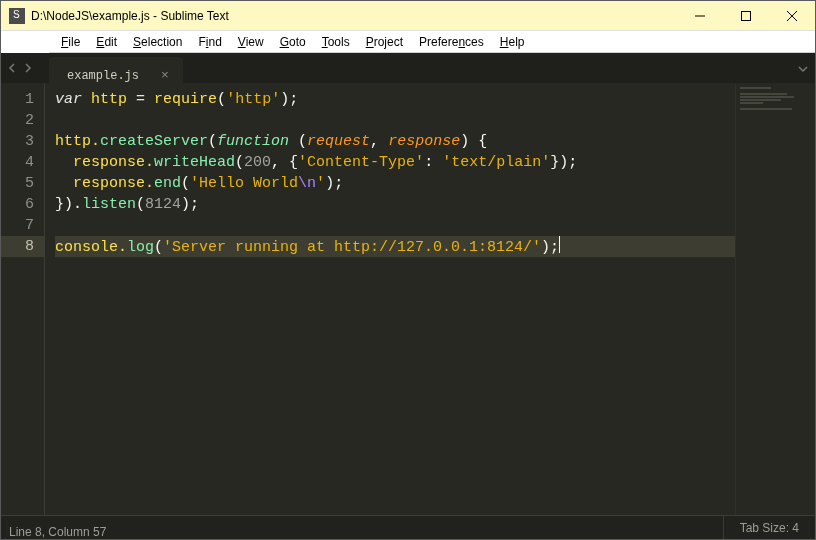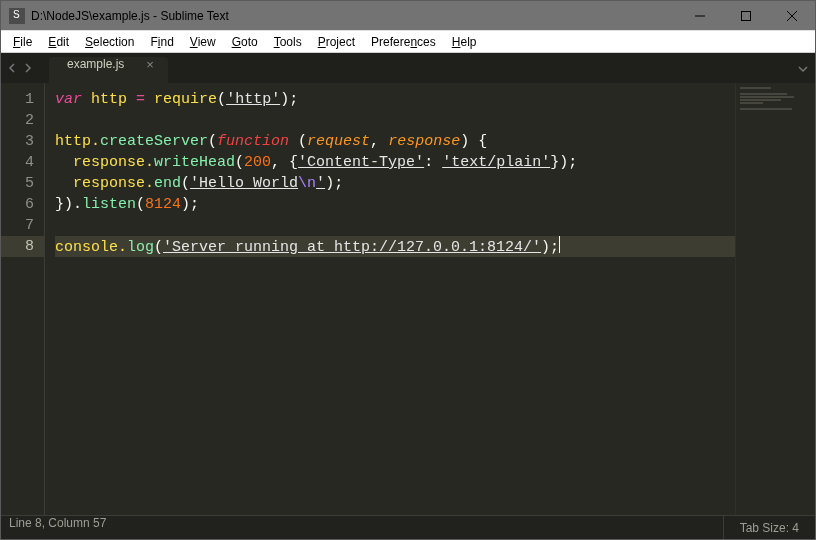--- a/index.html
+++ b/index.html
@@ -3,53 +3,53 @@
 <meta charset="utf-8">
 <style>
   * { margin: 0; padding: 0; box-sizing: border-box; }
   html, body { width: 816px; height: 540px; overflow: hidden; font-family: "Segoe UI", Tahoma, sans-serif; }
   .window {
     width: 816px; height: 540px; border: 1px solid #5a5a5a; display: flex; flex-direction: column;
     background: #fff;
   }
   
   .titlebar {
-    height: 30px; background: #737373; display: flex; align-items: center;
+    height: 30px; background: #fef9c3; display: flex; align-items: center;
     border-bottom: 1px solid #e0e0e0;
   }
   .titlebar .app-icon {
     width: 16px; height: 16px; margin-left: 8px; margin-right: 6px;
     background: #4b4b4b; position: relative;
   }
   .titlebar .app-icon::after {
     content: "S"; color: #fff; font-size: 10px; position: absolute; left: 4px; top: 1px;
   }
   .titlebar .title-text { font-size: 12px; color: #000; flex: 1; }
   .win-controls { display: flex; height: 100%; }
   .win-btn { width: 46px; height: 100%; display: flex; align-items: center; justify-content: center; cursor: default; }
   .win-btn svg { width: 10px; height: 10px; }
   
   .menubar {
     height: 22px; background: #ffffff; display: flex; align-items: center; padding: 0 4px;
-    border-bottom: 1px solid #d0d0d0; font-size: 12px;
+    border-bottom: 1px solid #d0d0d0; font-size: 12px; margin-left: 48px;
   }
   .menu-item { padding: 2px 8px; cursor: default; }
   .menu-item .ul { text-decoration: underline; }
   
   .tabstrip {
     height: 30px; background: #1f1f1c; display: flex; align-items: flex-end;
     padding-left: 0px; position: relative;
   }
   .nav-arrows { display: flex; align-items: center; height: 100%; padding: 0 6px; gap: 6px; }
   .nav-arrows svg { width: 10px; height: 10px; }
   .tab {
     height: 26px; background: #3a3a35; color: #bfbfb5; font-size: 12px;
-    display: flex; align-items: flex-start; padding: 0 14px 0 18px; gap: 22px;
+    display: flex; align-items: flex-end; padding: 0 14px 0 18px; gap: 22px;
     border-top-left-radius: 4px; border-top-right-radius: 4px;
-    margin-left: 10px; position: relative;
+    margin-left: 10px; position: relative; font-family: Liberation Mono, monospace;
   }
   .tab.active { background: #272822; color: #d0d0c0; }
   .tab .close-x { color: #888; font-size: 13px; cursor: default; }
   .tabstrip .overflow {
     position: absolute; right: 6px; top: 8px;
   }
   .tabstrip .overflow svg { width: 12px; height: 12px; }
   
   .editor-wrap {
     flex: 1; display: flex; background: #272822; position: relative; overflow: hidden;
@@ -61,46 +61,46 @@
     border-right: 1px solid #3b3c36;
   }
   .gutter .ln.current { background: #3e3d32; color: #c2c2b0; margin-right: -10px; padding-right: 10px; }
   .code {
     flex: 1; padding: 6px 0 0 10px; font-size: 15px; line-height: 21px; color: #f8f8f2;
     white-space: pre; position: relative;
   }
   .code .line.current { background: #3e3d32; }
   .code .line { display: block; height: 21px; }
   
-  .kw   { color: #ec4899; font-style: italic; }   
-  .kw2  { color: #ef4444; font-style: italic; }   
+  .kw   { color: #e5e5e5; font-style: italic; }   
+  .kw2  { color: #86efac; font-style: italic; }   
   .fn   { color: #86efac; }                        
-  .str  { color: #e5e5e5; text-decoration: underline; }                        
-  .num  { color: #f97316; }                        
+  .str  { color: #eab308; }                        
+  .num  { color: #a3a3a3; }                        
   .esc  { color: #ae81ff; }                        
   .prm  { color: #fd971f; font-style: italic; }    
   .pln  { color: #fde047; }
   .cursor {
     display: inline-block; width: 1px; height: 17px; background: #f8f8f0;
     vertical-align: -2px; margin-left: 0px;
   }
   
   .minimap {
     width: 80px; background: #272822; position: relative;
     border-left: 1px solid #2f302a;
   }
   .minimap .mini-line {
     position: absolute; height: 2px; left: 4px;
     background: linear-gradient(to right, #5a5a50, #5a5a50);
     opacity: 0.6;
   }
   
   .statusbar {
     height: 24px; background: #21221d; color: #9d9d94; font-size: 12px;
-    display: flex; align-items: flex-start; justify-content: space-between;
+    display: flex; align-items: flex-end; justify-content: space-between;
     border-top: 1px solid #3b3c36; padding: 0 0 0 8px;
   }
   .statusbar .right { display: flex; height: 100%; gap: 28px; }
   .status-cell {
     padding: 0 16px; display: flex; align-items: center; border-left: 1px solid #3b3c36;
     height: 100%;
   }
 </style>
 </head>
 <body>

